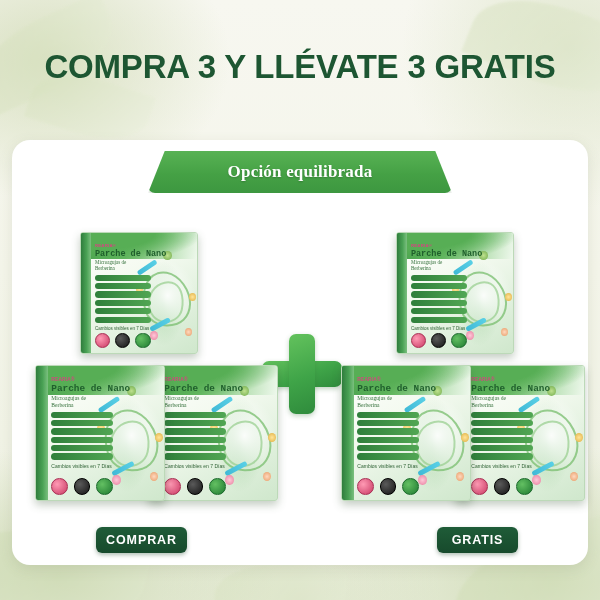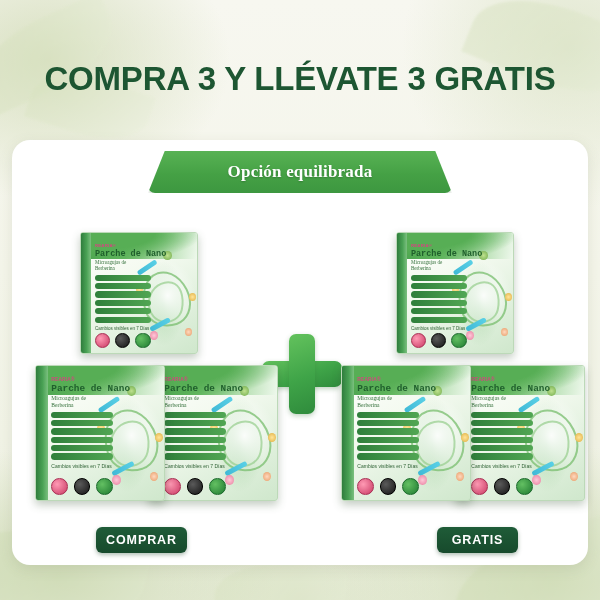--- a/index.html
+++ b/index.html
@@ -26,21 +26,21 @@
   .leaf{position:absolute;border-radius:60% 0 60% 0;opacity:.35;filter:blur(1.2px);}
   .leaf.a{width:150px;height:70px;background:linear-gradient(120deg,#cfdcb2,#e6eed6);left:-30px;top:20px;transform:rotate(-25deg);}
   .leaf.b{width:120px;height:58px;background:linear-gradient(120deg,#d3e0b8,#eaf0dc);left:30px;top:78px;transform:rotate(18deg);}
   .leaf.c{width:170px;height:80px;background:linear-gradient(120deg,#ccdaae,#e7efd8);right:-40px;top:6px;transform:rotate(22deg);}
   .leaf.d{width:190px;height:86px;background:linear-gradient(120deg,#c7d8a8,#e3ecd2);left:-46px;bottom:-18px;transform:rotate(14deg);}
   .leaf.e{width:200px;height:92px;background:linear-gradient(120deg,#c9d9aa,#e4edd4);right:-50px;bottom:-24px;transform:rotate(-16deg);}
   .leaf.f{width:130px;height:62px;background:linear-gradient(120deg,#d0ddb4,#e9f0da);left:215px;bottom:-26px;transform:rotate(6deg);opacity:.28;}
 
   
   .headline{
-    position:absolute;left:0;right:0;top:60px;text-align:center;
+    position:absolute;left:0;right:0;top:48px;text-align:center;
     font-size:33px;font-weight:bold;letter-spacing:-.2px;
     color:#1d5632;white-space:nowrap;
   }
 
   
   .card{
     position:absolute;left:12px;top:140px;width:576px;height:425px;
     background:#ffffff;border-radius:18px;
     box-shadow:0 4px 14px rgba(90,100,70,.13);
   }

